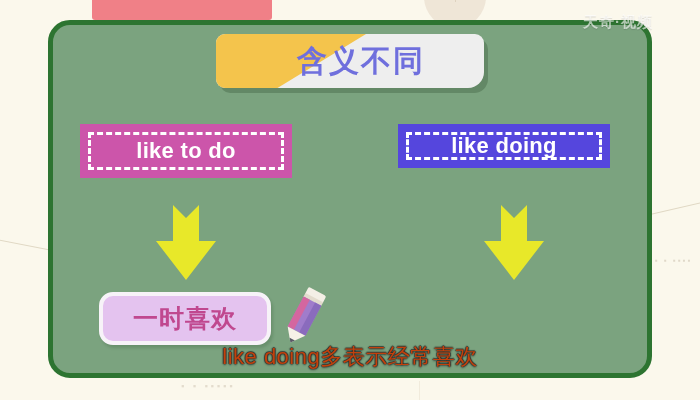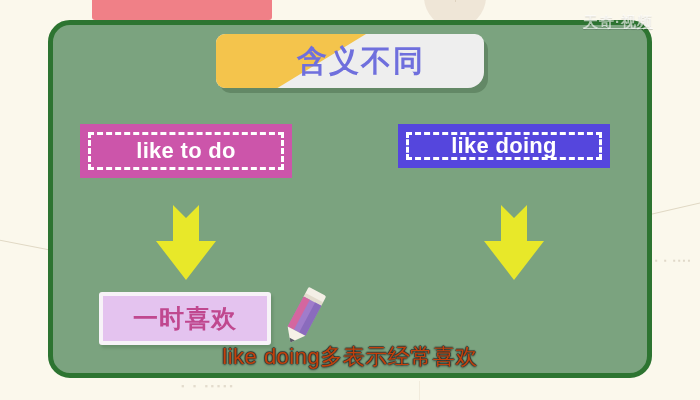--- a/index.html
+++ b/index.html
@@ -125,21 +125,20 @@
     position: absolute;
     left: 583px;
     top: 13px;
     font-size: 15px;
     font-weight: bold;
     color: rgba(255,255,255,.62);
     letter-spacing: 1px;
     text-shadow: 0 1px 1px rgba(0,0,0,.12);
     white-space: nowrap;
     z-index: 40;
-    text-decoration: underline;
   }
 
   
   .banner-wrap {
     position: absolute;
     left: 216px;
     top: 34px;
     width: 268px;
     height: 54px;
     z-index: 12;
@@ -245,21 +244,21 @@
   
   #result-box {
     position: absolute;
     left: 99px;
     top: 292px;
     width: 172px;
     height: 53px;
     box-sizing: border-box;
     background: #e4c3ef;
     border: 4px solid #f7f3f8;
-    border-radius: 3px;
+    border-radius: 14px;
     display: flex;
     align-items: center;
     justify-content: center;
     z-index: 8;
     box-shadow: 2px 3px 3px rgba(30,60,30,.18);
   }
   #result-box .label {
     font-size: 25px;
     font-weight: bold;
     color: #c0488f;

